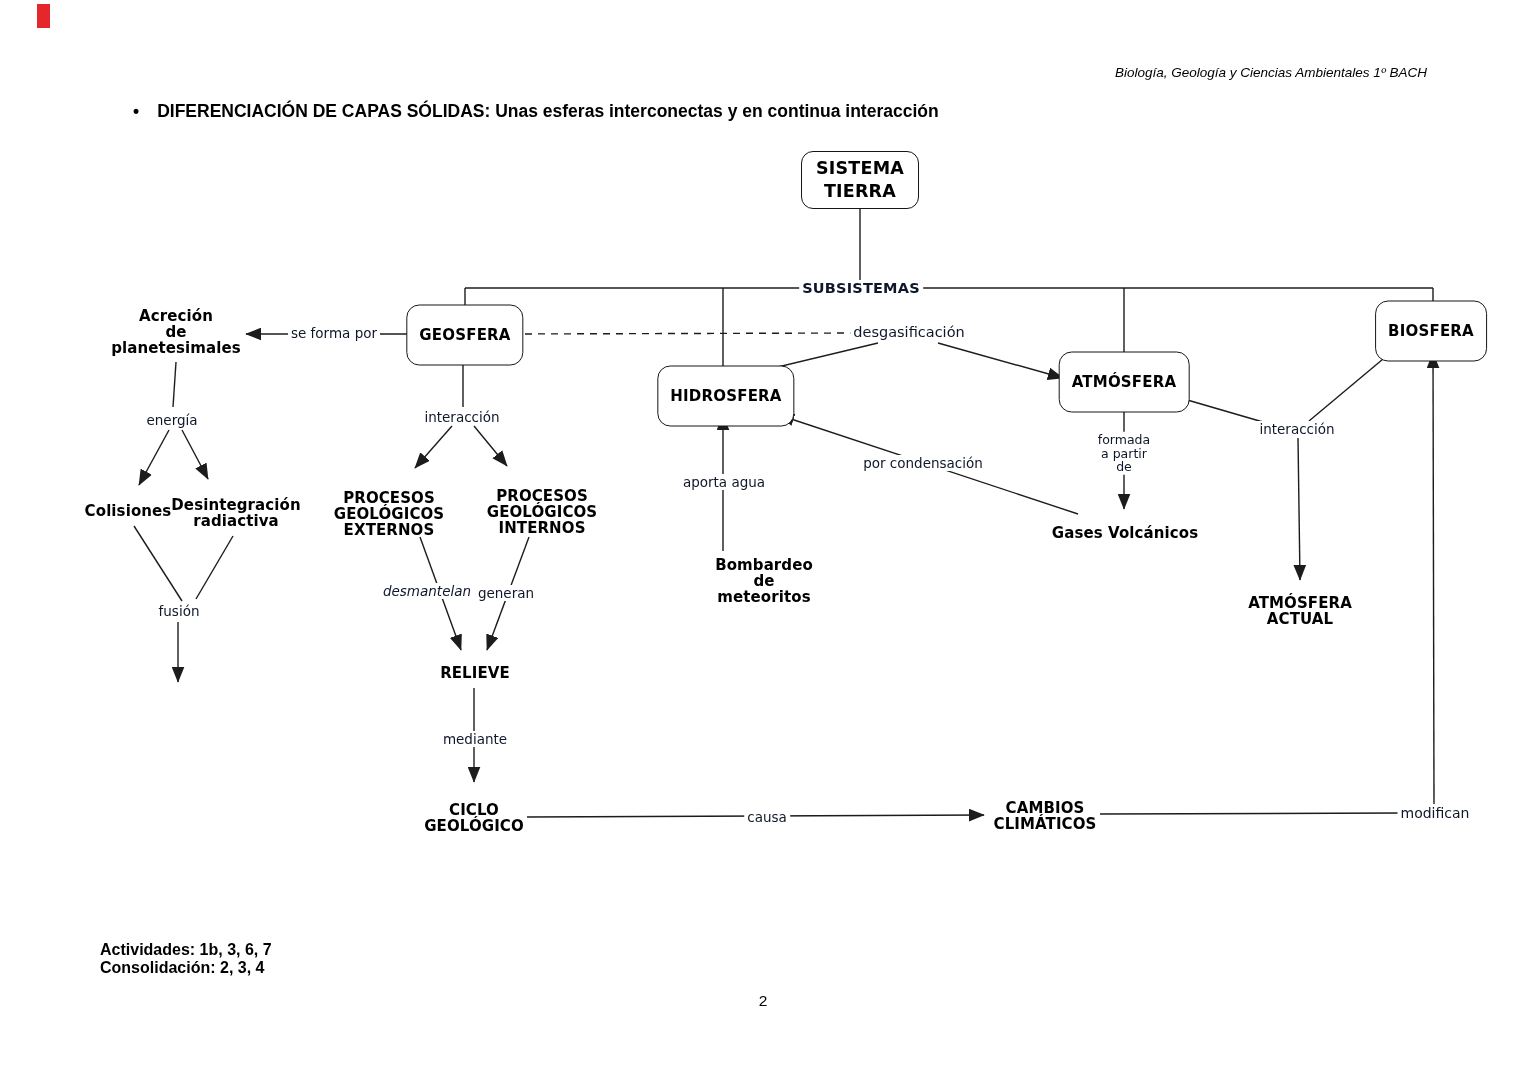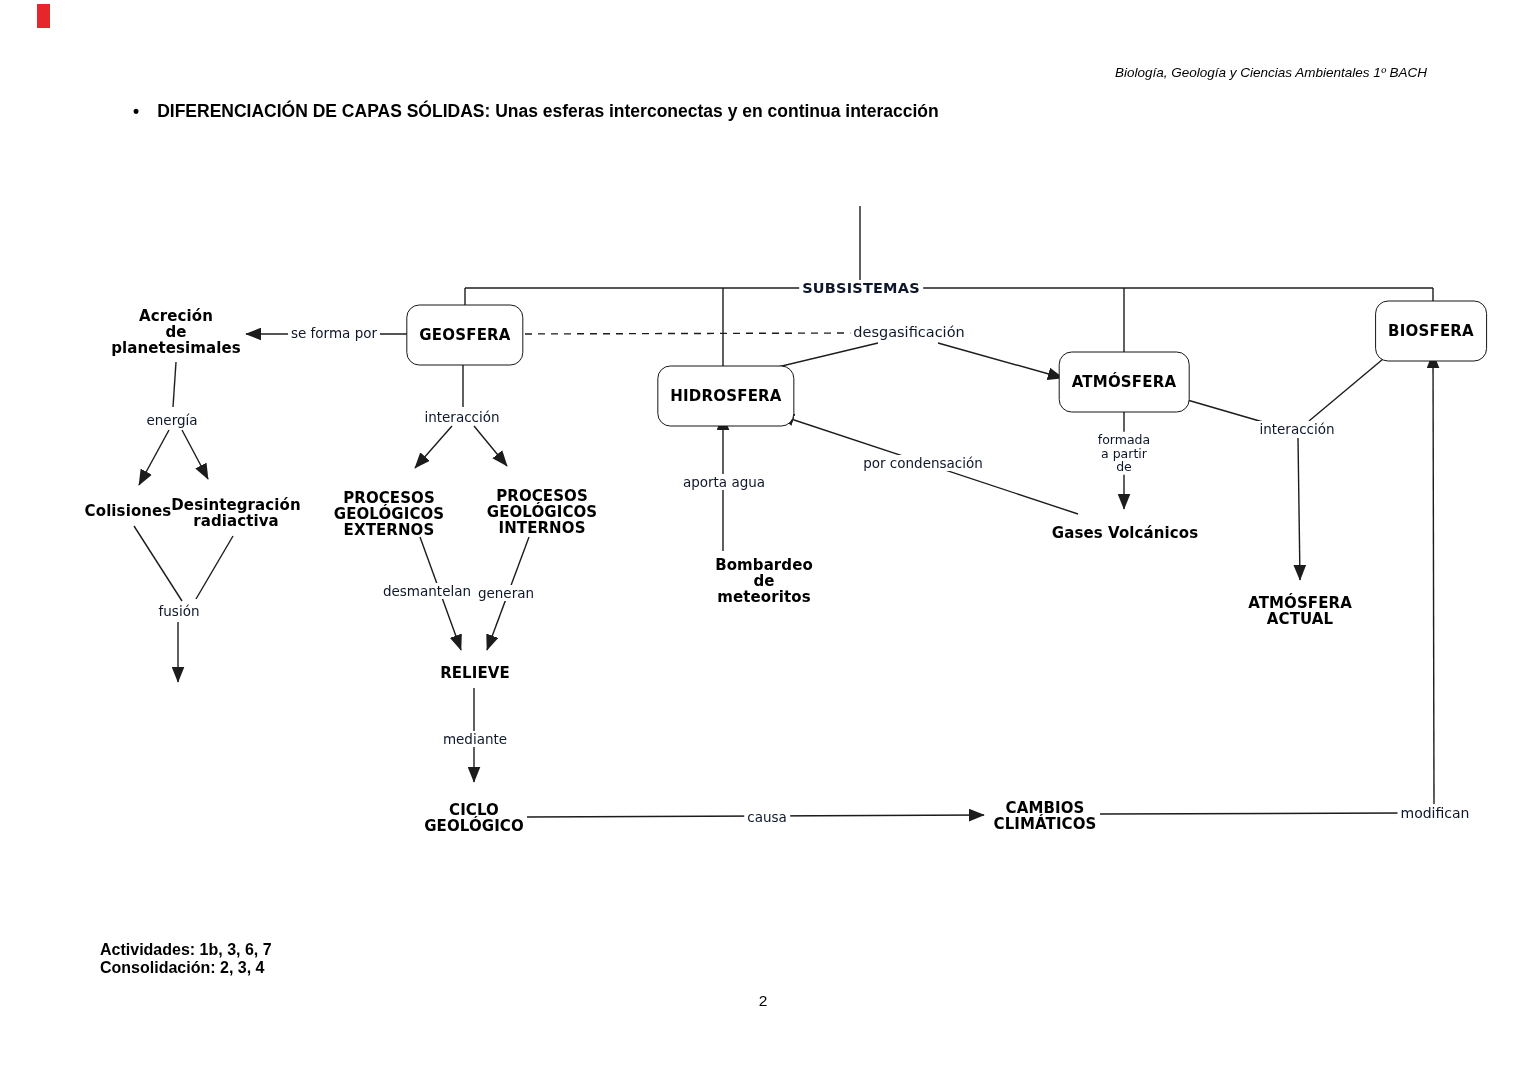--- a/index.html
+++ b/index.html
@@ -91,20 +91,22 @@
 
   <div class="redbar" style="background:#e5262b;" title="#e5262b"></div>
   <div class="hdr doc">Biología, Geología y Ciencias Ambientales 1º BACH</div>
   <div class="ttl doc">
     <span>•</span>
     <span>DIFERENCIACIÓN DE CAPAS SÓLIDAS: Unas esferas interconectas y en continua interacción</span>
   </div>
 
   <div class="ctr lbl bold" style="left:861px;top:288px;">SUBSISTEMAS</div>
 
+  <div class="ctr box big" style="left:860px;top:180px;">SISTEMA
+TIERRA</div>
   <div class="ctr box" style="left:465px;top:335px;">GEOSFERA</div>
   <div class="ctr box" style="left:726px;top:396px;">HIDROSFERA</div>
   <div class="ctr box" style="left:1124px;top:382px;">ATMÓSFERA</div>
   <div class="ctr box" style="left:1431px;top:331px;">BIOSFERA</div>
 
   <div class="ctr node" style="left:176px;top:332px;">Acreción
 de
 planetesimales</div>
   <div class="ctr node" style="left:128px;top:511px;">Colisiones</div>
   <div class="ctr node" style="left:236px;top:513px;">Desintegración
@@ -124,21 +126,21 @@
 de
 meteoritos</div>
   <div class="ctr node" style="left:1125px;top:533px;">Gases Volcánicos</div>
   <div class="ctr node" style="left:1300px;top:611px;">ATMÓSFERA
 ACTUAL</div>
 
   <div class="ctr lbl" style="left:334px;top:333px;">se forma por</div>
   <div class="ctr lbl" style="left:172px;top:420px;">energía</div>
   <div class="ctr lbl" style="left:179px;top:611px;">fusión</div>
   <div class="ctr lbl" style="left:462px;top:417px;">interacción</div>
-  <div class="ctr lbl" style="left:427px;top:591px;">desmantelan</div>
+  <div class="ctr lbl" style="left:427px;top:591px;font-style:italic;">desmantelan</div>
   <div class="ctr lbl" style="left:506px;top:593px;">generan</div>
   <div class="ctr lbl" style="left:475px;top:739px;">mediante</div>
   <div class="ctr lbl" style="left:767px;top:817px;">causa</div>
   <div class="ctr lbl" style="left:909px;top:332px;font-size:14.5px;">desgasificación</div>
   <div class="ctr lbl" style="left:724px;top:482px;">aporta agua</div>
   <div class="ctr lbl" style="left:923px;top:463px;">por condensación</div>
   <div class="ctr lbl tiny" style="left:1124px;top:453px;">formada
 a partir
 de</div>
   <div class="ctr lbl" style="left:1297px;top:429px;">interacción</div>

